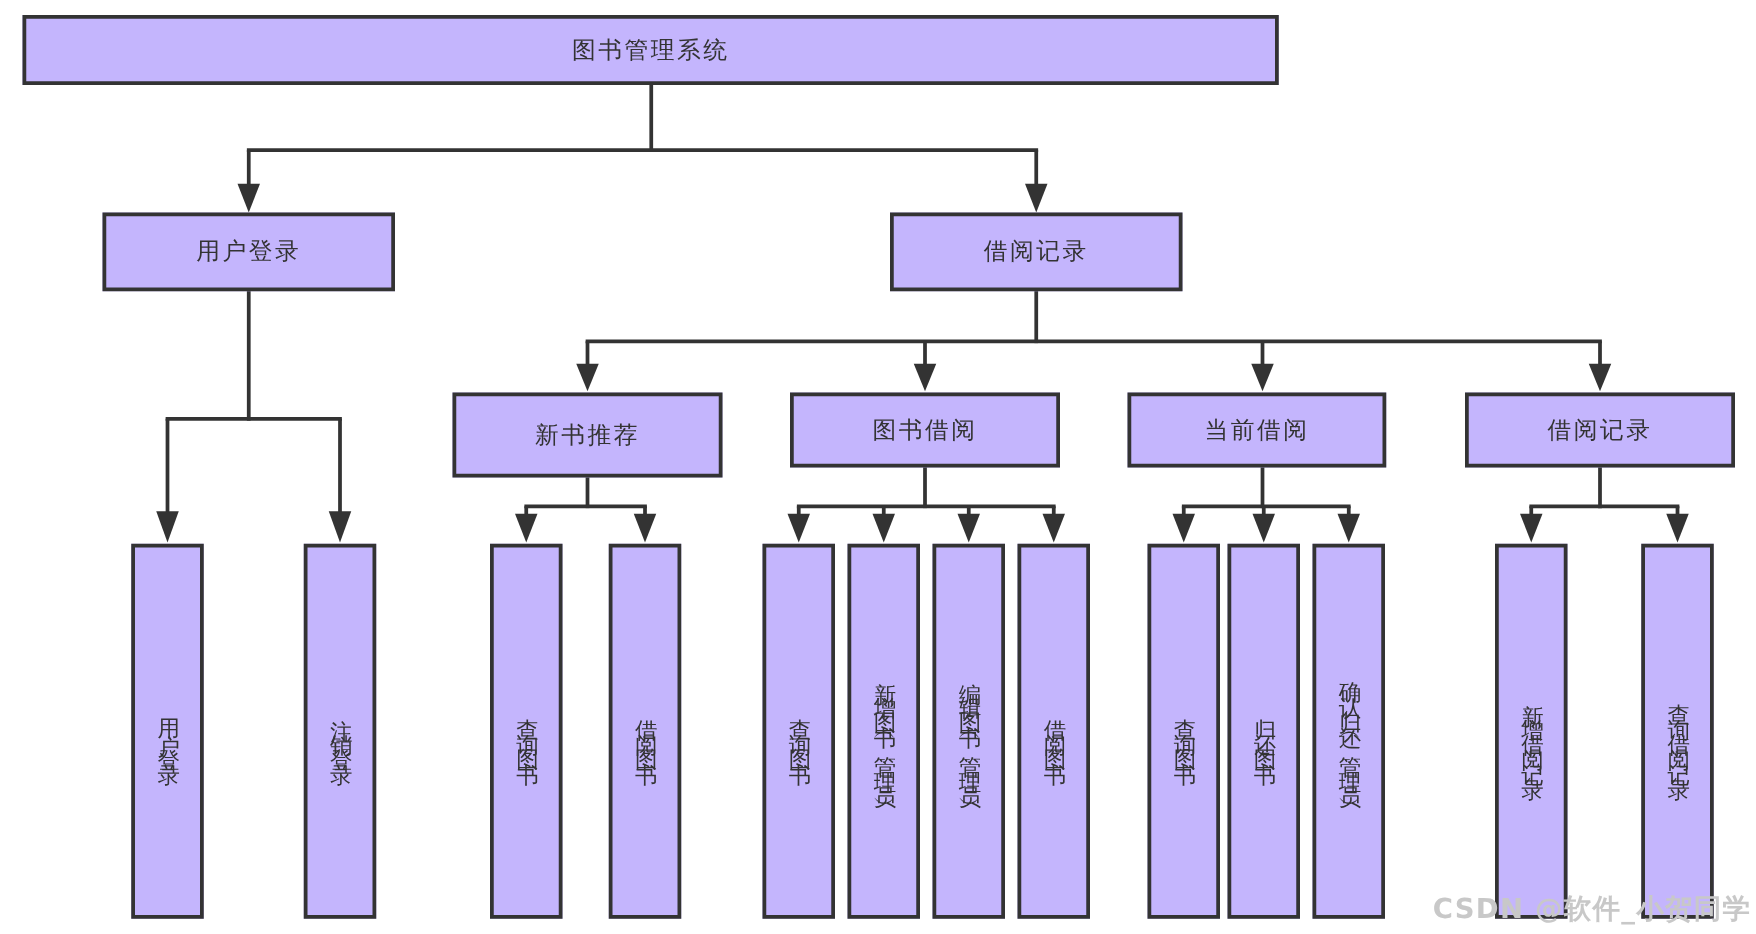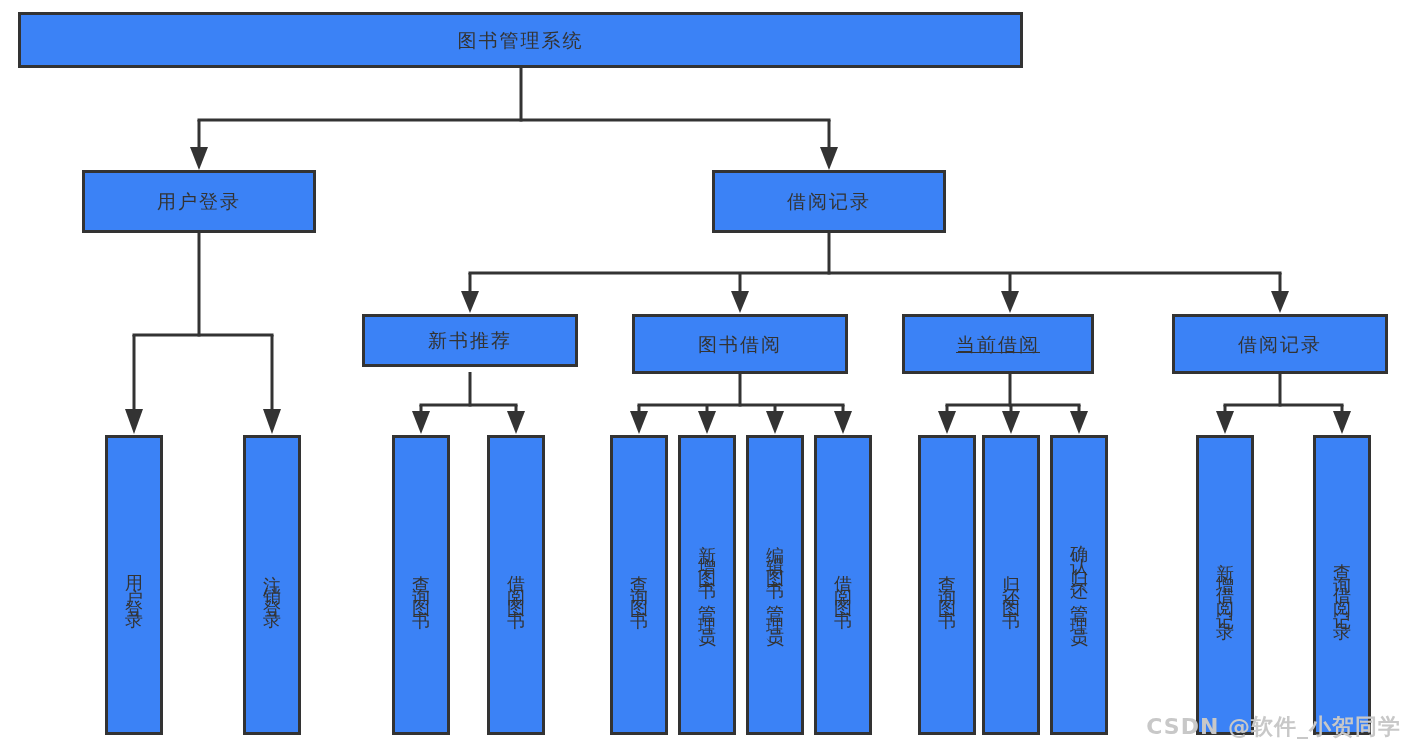--- a/index.html
+++ b/index.html
@@ -17,21 +17,21 @@
   }
   #wires {
     position: absolute;
     left: 0; top: 0;
     width: 1405px;
     height: 747px;
   }
   .node {
     position: absolute;
     box-sizing: border-box;
-    background: #3b82f6;
+    background: #c4b5fd;
     border: 3px solid #333333;
     color: #333333;
     display: flex;
     align-items: center;
     justify-content: center;
     text-align: center;
   }
   .h-node {
     font-size: 19px;
     letter-spacing: 2px;
@@ -126,23 +126,23 @@
     <polygon class="arrow" points="1216,411 1234,411 1225,434"></polygon>
     <line class="wire" x1="1342" y1="405" x2="1342" y2="414"></line>
     <polygon class="arrow" points="1333,411 1351,411 1342,434"></polygon>
   </svg>
 
   <div class="node h-node" style="left:18px; top:12px; width:1005px; height:56px;">图书管理系统</div>
 
   <div class="node h-node" style="left:82px; top:170px; width:234px; height:63px;">用户登录</div>
   <div class="node h-node" style="left:712px; top:170px; width:234px; height:63px;">借阅记录</div>
 
-  <div class="node h-node" style="left:362px; top:314px; width:216px; height:53px;">新书推荐</div>
+  <div class="node h-node" style="left:362px; top:314px; width:216px; height:68px;">新书推荐</div>
   <div class="node h-node" style="left:632px; top:314px; width:216px; height:60px;">图书借阅</div>
-  <div class="node h-node" style="left:902px; top:314px; width:192px; height:60px;text-decoration:underline;">当前借阅</div>
+  <div class="node h-node" style="left:902px; top:314px; width:207px; height:60px;">当前借阅</div>
   <div class="node h-node" style="left:1172px; top:314px; width:216px; height:60px;">借阅记录</div>
 
   <div class="node v-node" style="left:105px;">用户登录</div>
   <div class="node v-node" style="left:243px;">注销登录</div>
 
   <div class="node v-node" style="left:392px;">查询图书</div>
   <div class="node v-node" style="left:487px;">借阅图书</div>
 
   <div class="node v-node" style="left:610px;">查询图书</div>
   <div class="node v-node" style="left:678px;">新增图书（管理员）</div>

